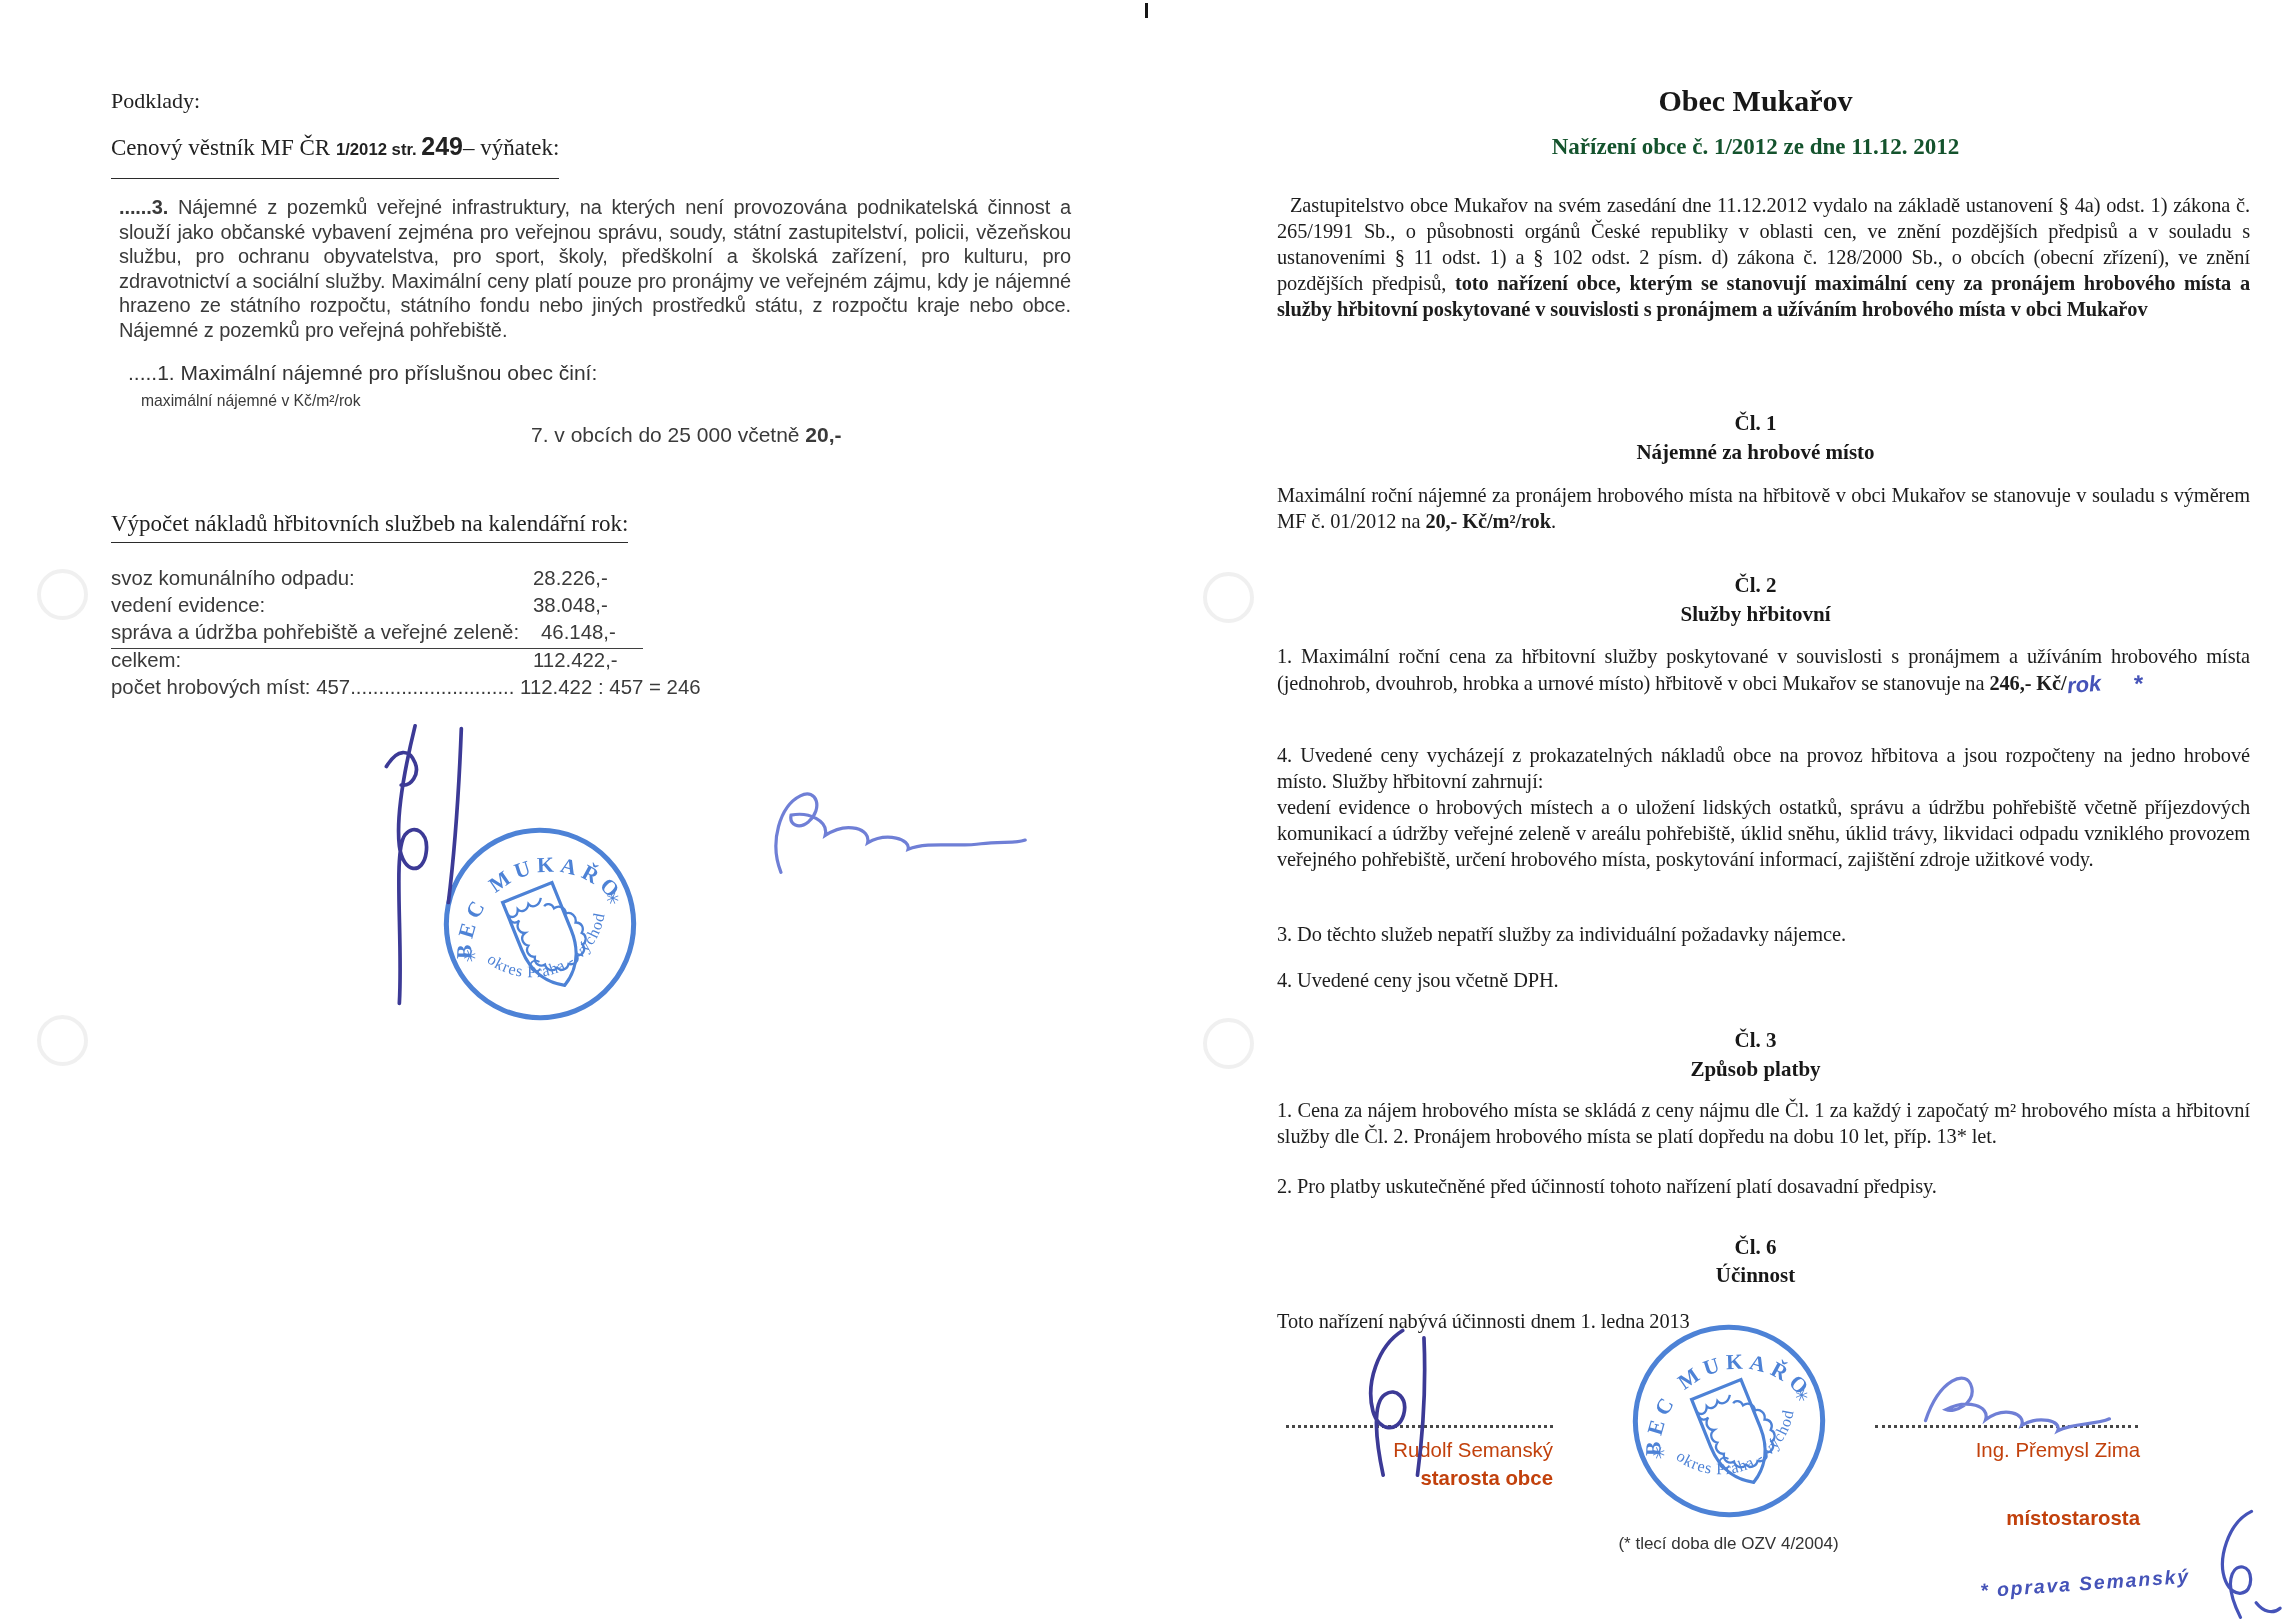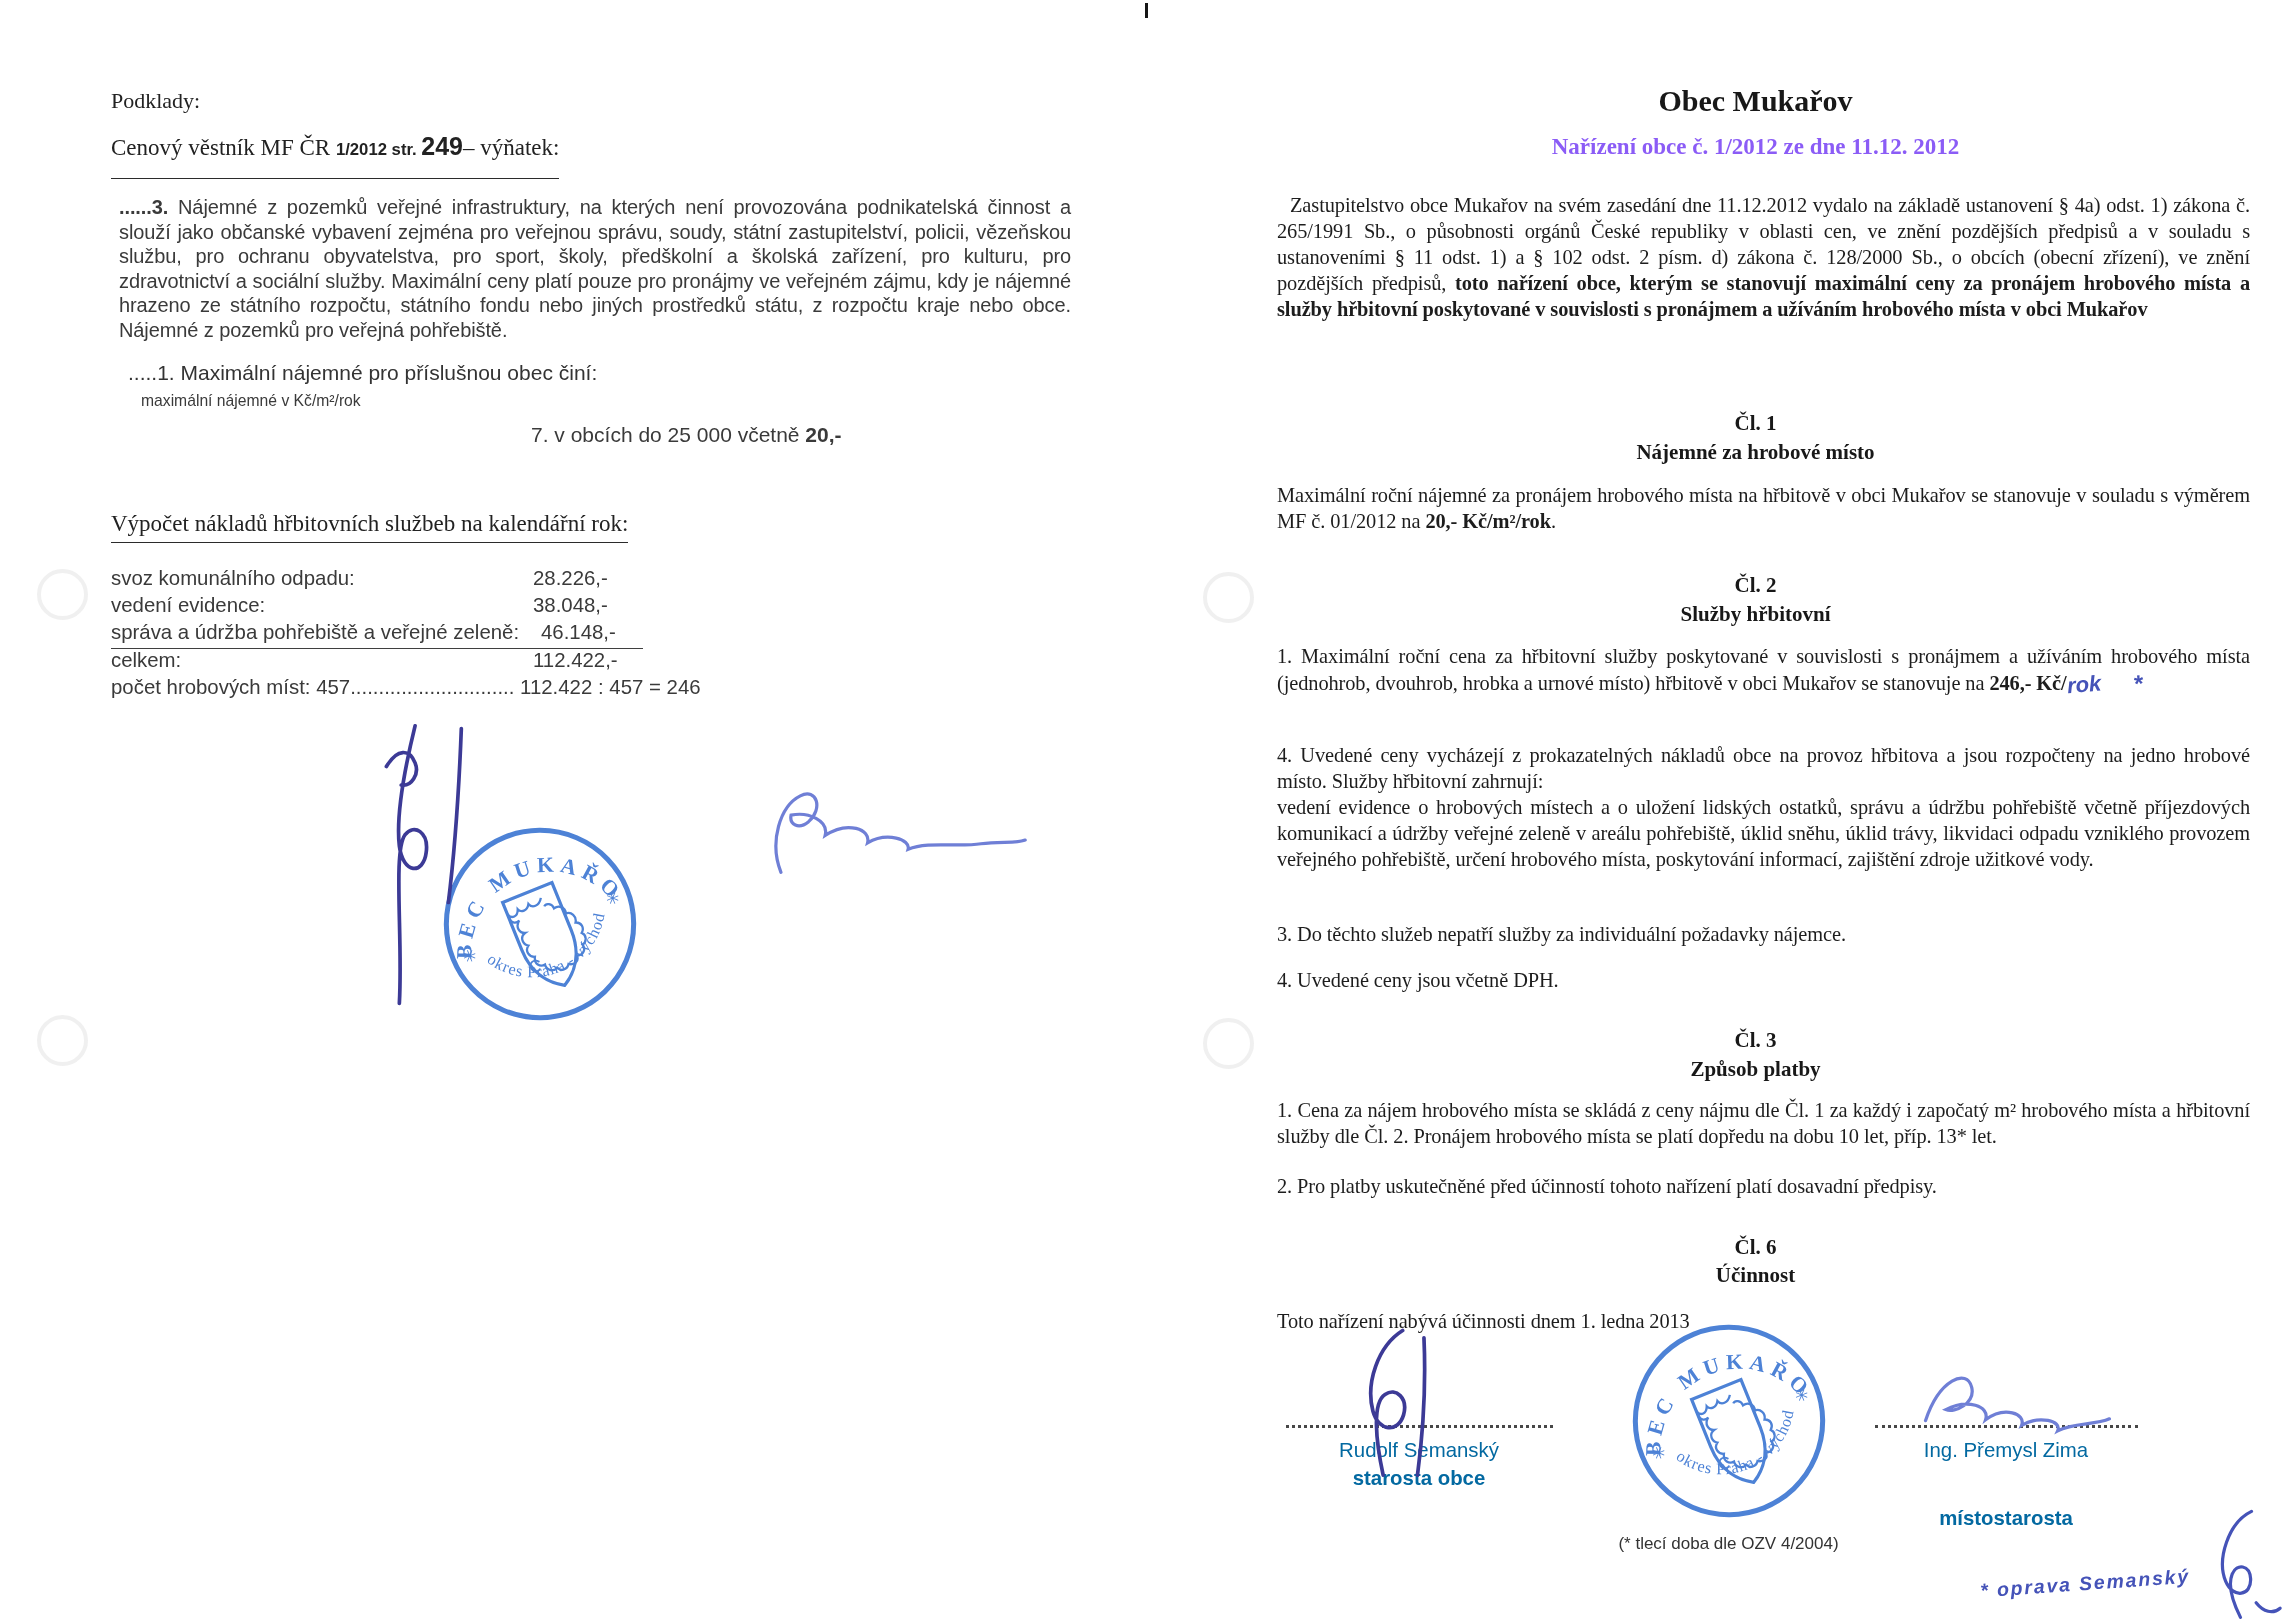--- a/index.html
+++ b/index.html
@@ -35,21 +35,21 @@
   #cost-table{position:absolute;left:111px;top:567px;width:541px;font-size:20.4px;color:#3a3a3a;}
   .cost-row{position:relative;height:27px;}
   .cost-row.underlined{border-bottom:1.9px solid #3f3f3f;width:532px;}
   .cost-value{position:absolute;left:422px;top:0;}
   .cost-row.underlined .cost-value{left:430px;}
 
   #graves-line{position:absolute;left:111px;top:676px;font-size:20.4px;color:#3a3a3a;}
   #rp-title{position:absolute;left:1268px;top:84px;width:975px;text-align:center;
     font:700 30px "Liberation Serif", serif;color:#181818;}
   #rp-subtitle{position:absolute;left:1268px;top:134px;width:975px;text-align:center;
-    font:700 23px "Liberation Serif", serif;color:#8b5cf6;}
+    font:700 23px "Liberation Serif", serif;color:#14532d;}
   .rp-body{position:absolute;left:1269px;width:973px;margin:8px;
     font-family:"Liberation Serif", serif;font-size:20.4px;line-height:26px;
     text-align:justify;color:#1d1d1d;letter-spacing:-0.1px;}
   #preamble{top:184px;text-indent:13px;}
   .article-num,.article-name{position:absolute;left:1269px;width:973px;text-align:center;
     font:700 21px "Liberation Serif", serif;color:#181818;}
   #art1-num{top:411px;}  #art1-name{top:440px;}
   #art1-body{top:474px;}
   #art2-num{top:573px;} #art2-name{top:602px;}
   #art2-p1{top:635px;}
@@ -60,21 +60,21 @@
   #art3-num{top:1028px;} #art3-name{top:1057px;}
   #art3-p1{top:1089px;}
   #art3-p2{top:1165px;}
   #art4-num{top:1235px;} #art4-name{top:1263px;}
   #art4-p1{top:1300px;}
 
   
   .dotline{position:absolute;border-top:3.2px dotted #474747;height:0;}
   #sig-line-left{left:1286px;top:1425px;width:267px;}
   #sig-line-right{left:1875px;top:1425px;width:263px;}
-  .sig-name{position:absolute;width:268px;text-align:center;font-size:20.4px;color:#0369a1;
+  .sig-name{position:absolute;width:268px;text-align:right;font-size:20.4px;color:#c2410c;
     font-family:"Liberation Sans", sans-serif;}
   #sig-name-left{left:1285px;top:1439px;}
   #sig-role-left{left:1285px;top:1467px;font-weight:700;}
   #sig-name-right{left:1872px;top:1439px;}
   #sig-role-right{left:1872px;top:1467px;font-weight:700;margin-top:40px;}
 
   #footnote{position:absolute;left:1268px;top:1534px;width:921px;text-align:center;
     font-size:17px;color:#333;font-family:"Liberation Sans", sans-serif;}
 
   

